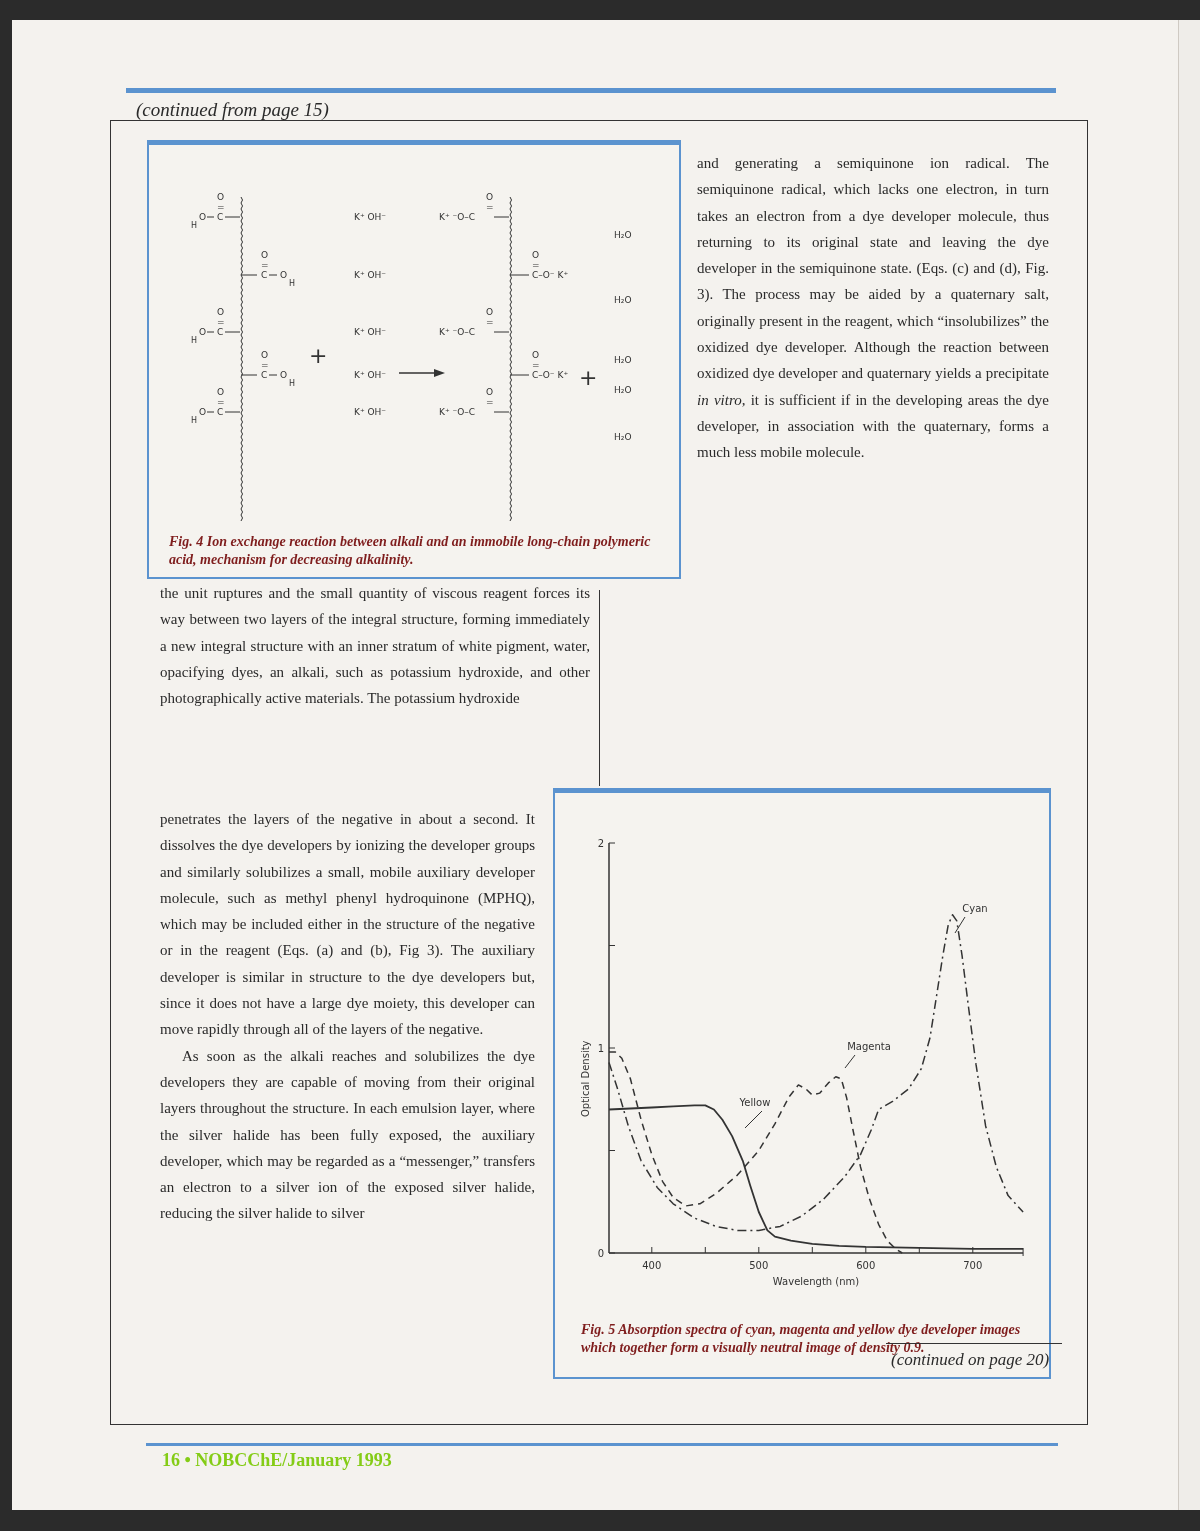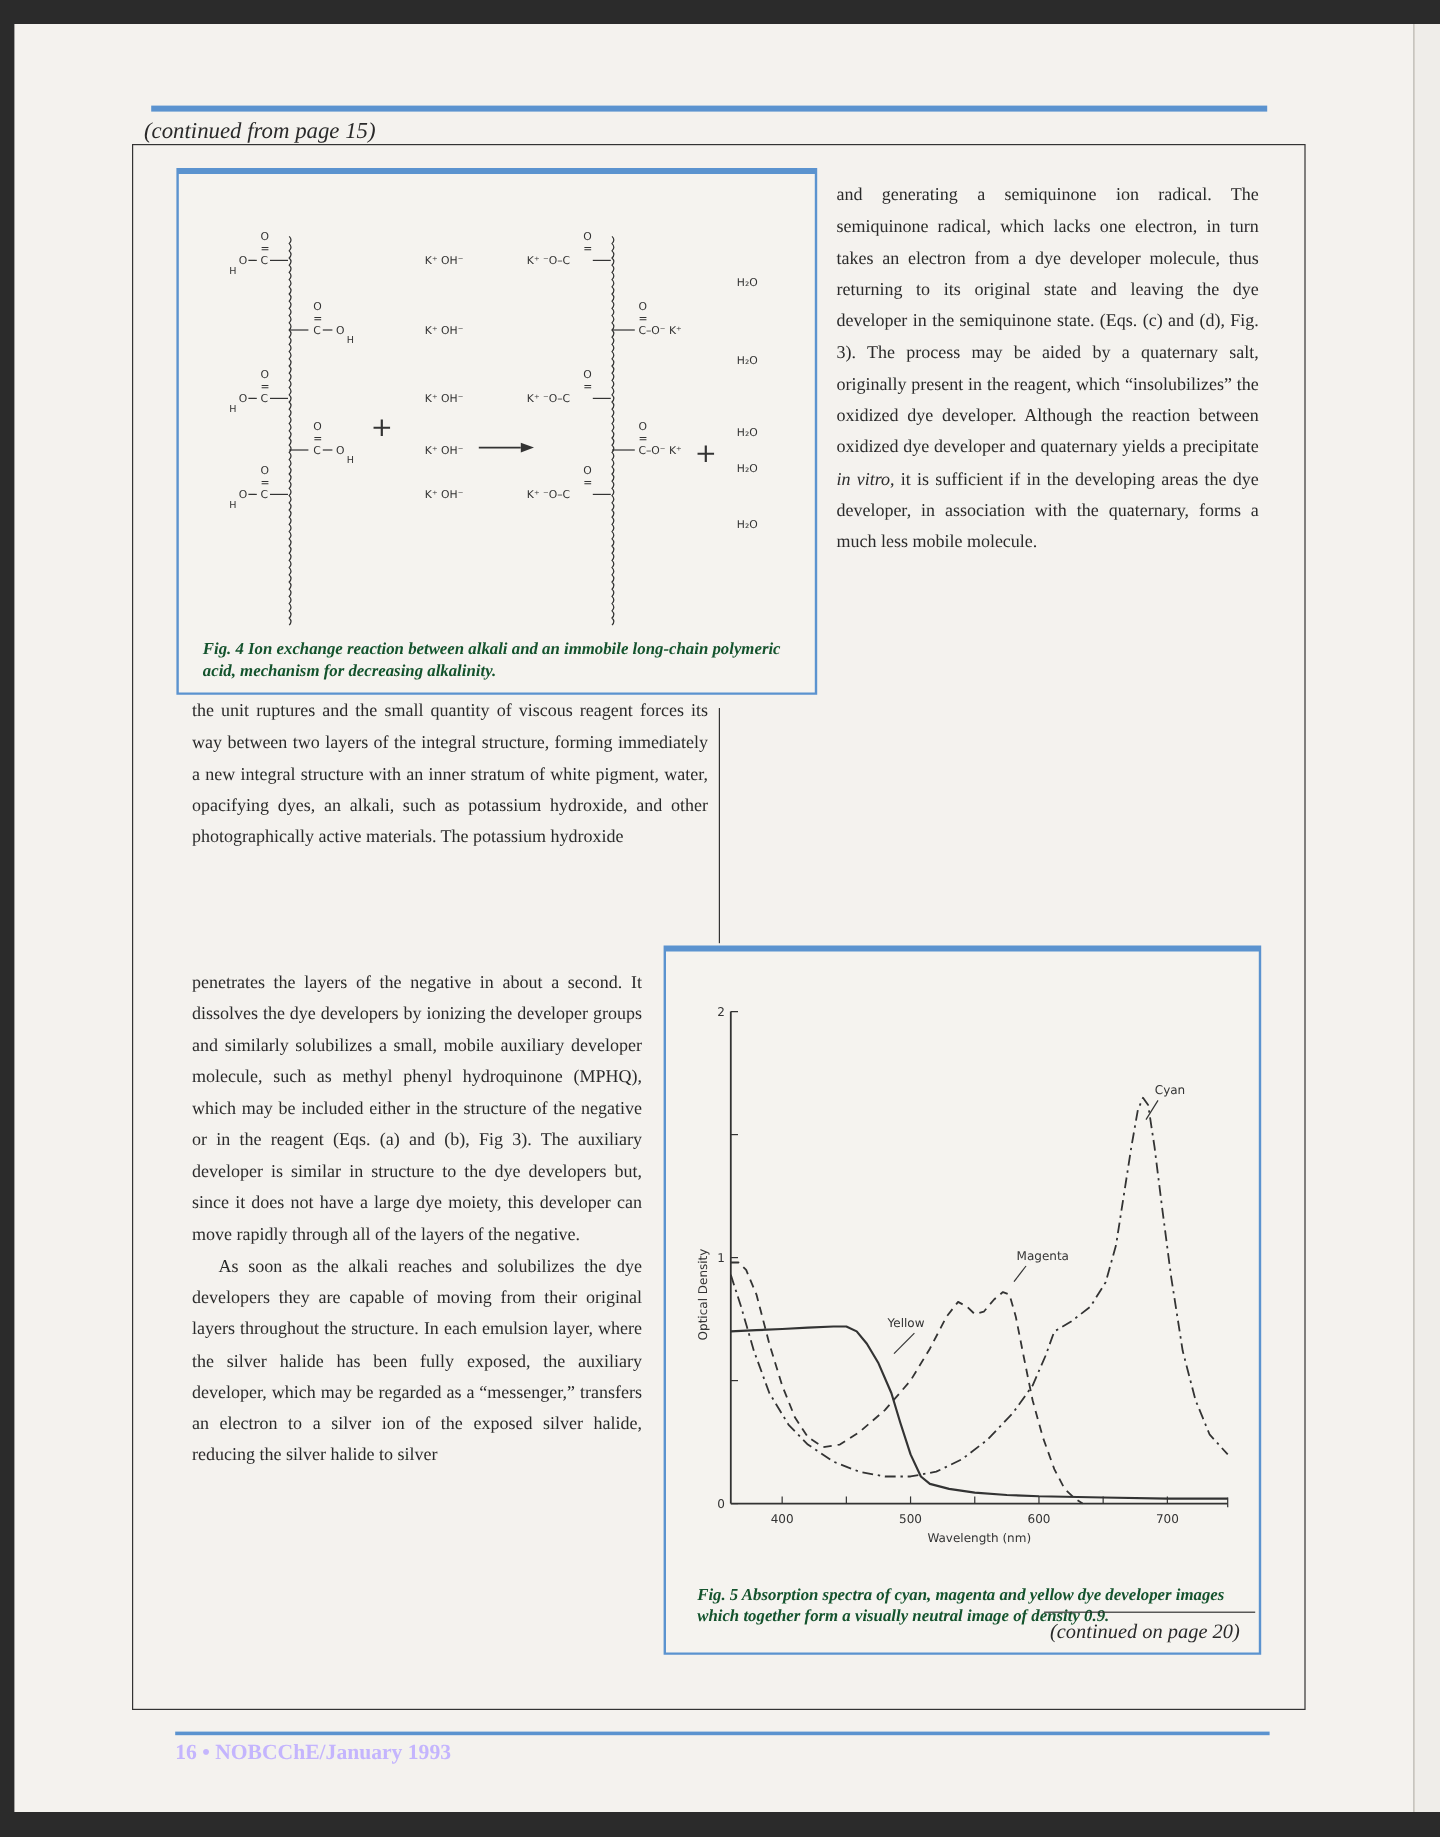--- a/index.html
+++ b/index.html
@@ -1,30 +1,30 @@
 <!DOCTYPE html>
 <html><head>
 <meta charset="utf-8">
 <style>
   html, body { margin:0; padding:0; }
   body { width:1200px; height:1531px; background:#2b2b2b; position:relative; overflow:hidden;
          font-family:"Liberation Serif", "DejaVu Serif", serif; color:#2a2a2a; }
   .page { position:absolute; left:12px; top:20px; width:1166px; height:1490px; background:#f4f2ee; }
   .fold { position:absolute; left:1178px; top:20px; width:22px; height:1490px; background:#efede9; border-left:1px solid #cfcac3; }
   .rule { position:absolute; height:5px; background:#5b93cf; }
-  .abs { position:absolute; }
+  .abs { position:absolute;margin-left:16px; }
   .cont-from { left:120px; top:99px; font-style:italic; font-size:19px; }
   .frame { position:absolute; left:110px; top:120px; width:976px; height:1303px; border:1px solid #333; border-top:1.5px solid #333;}
   .figbox { position:absolute; border:2.5px solid #5b93cf; border-top:5px solid #5b93cf; background:#f5f3ef; }
-  .cap { position:absolute; font-family:"Liberation Serif", serif; font-style:italic; font-weight:bold; font-size:14px; line-height:18px; color:#14532d; }
+  .cap { position:absolute; font-family:"Liberation Serif", serif; font-style:italic; font-weight:bold; font-size:14px; line-height:18px; color:#7f1d1d; }
   .col { position:absolute; font-size:15px; line-height:26.3px; text-align:justify; }
   .col p { margin:0; }
   .ind { text-indent:22px; }
   .vline { position:absolute; width:1px; background:#333; }
-  .footer { left:120px; top:1440px; font-family:"Liberation Serif", serif; font-weight:bold; font-size:18px; color:#c4b5fd; }
+  .footer { left:120px; top:1440px; font-family:"Liberation Serif", serif; font-weight:bold; font-size:18px; color:#84cc16; }
   .cont-on { left:872px; top:1053px; font-style:italic; font-size:17px; }
   svg text { font-family:"DejaVu Sans", sans-serif; }
 </style>
 </head>
 <body>
 
 <div class="page"></div>
 <div class="fold"></div>
 
 <div class="rule" style="left:126px; top:88px; width:930px;"></div>

